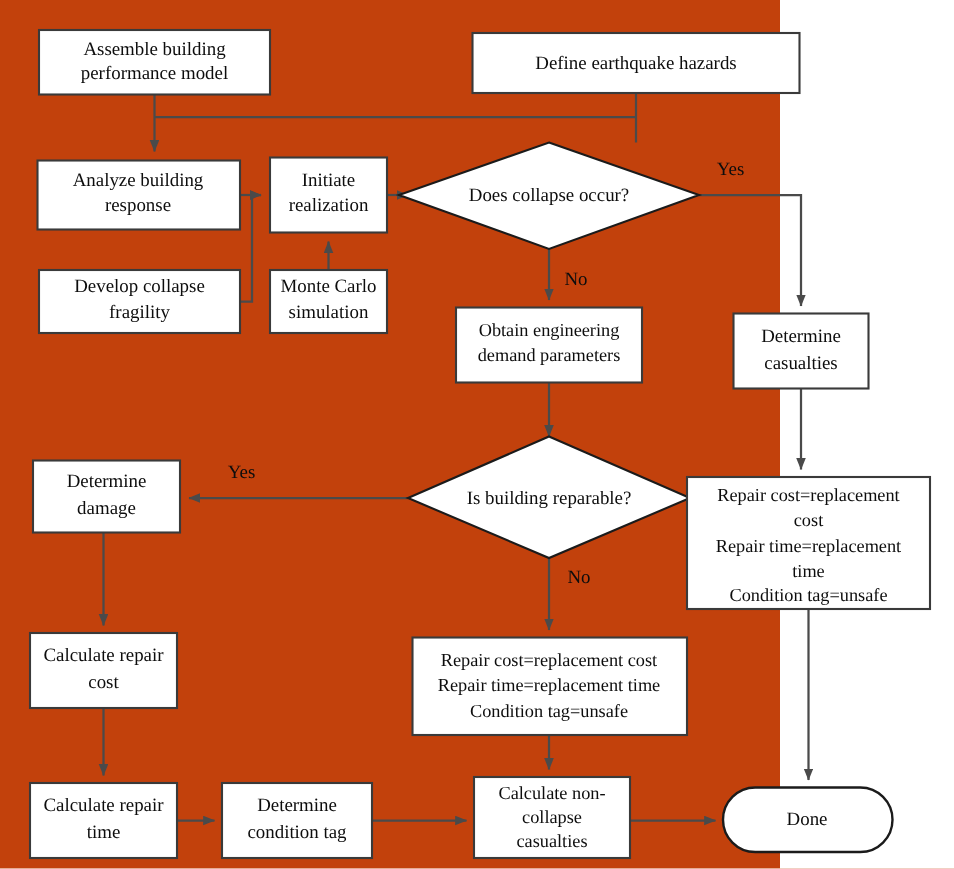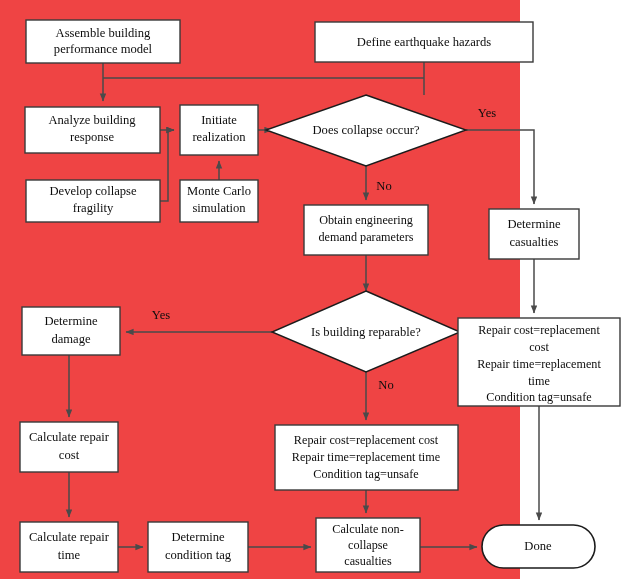--- a/index.html
+++ b/index.html
@@ -1,20 +1,20 @@
 <!DOCTYPE html>
 <html><head>
 <meta charset="utf-8">
 <style>
   html,body{margin:0;padding:0;background:#ffffff;}
   body{
     font-family:"Liberation Serif", serif;
     width:636px;height:579px;overflow:hidden;
   }
-  #flow-root{position:relative;width:520px;height:579px;background:#ef4444;}
+  #flow-root{position:relative;width:520px;height:579px;background:#c2410c;}
   svg#flow-svg{position:absolute;left:0;top:0;width:636px;height:579px;}
   .node-rect{fill:#ffffff;stroke:#3a3a3a;stroke-width:1.4;}
   .node-diamond{fill:#ffffff;stroke:#1b1b1b;stroke-width:1.4;}
   .node-term{fill:#ffffff;stroke:#1b1b1b;stroke-width:1.6;}
   .conn{fill:none;stroke:#4a4a4a;stroke-width:1.5;}
   .node-text, .edge-label{
     font-family:"Liberation Serif", serif;
     fill:#0d0d0d;
     text-anchor:middle;
     dominant-baseline:middle;

